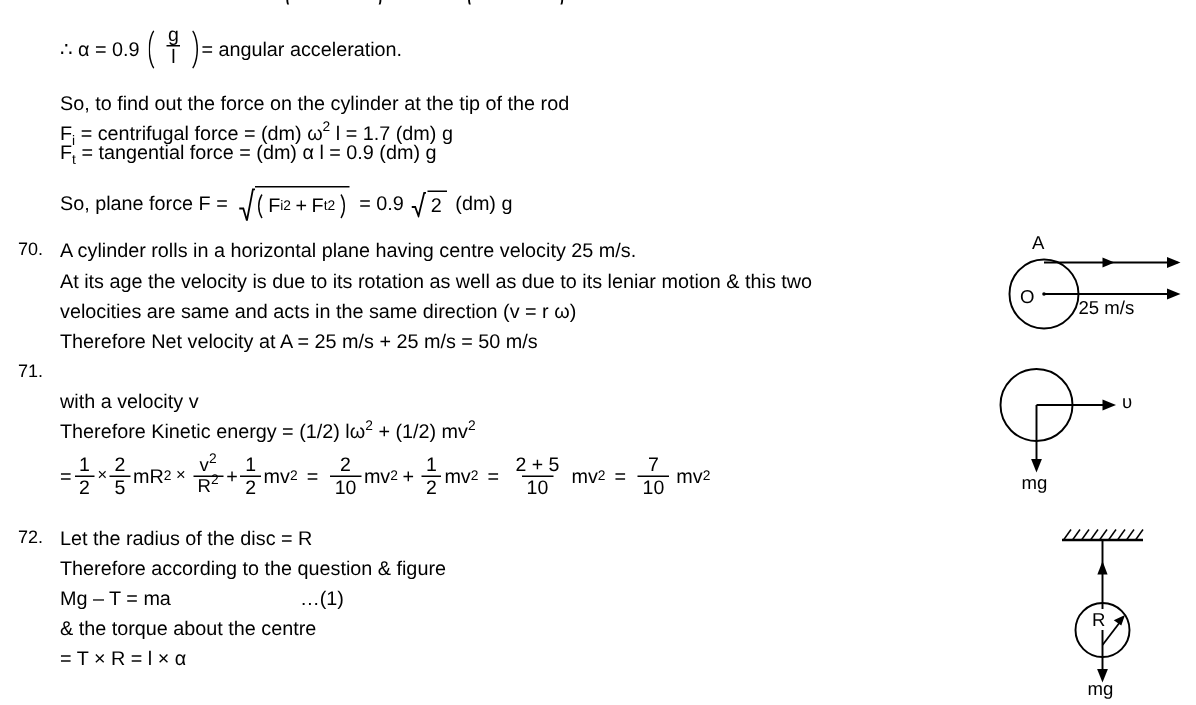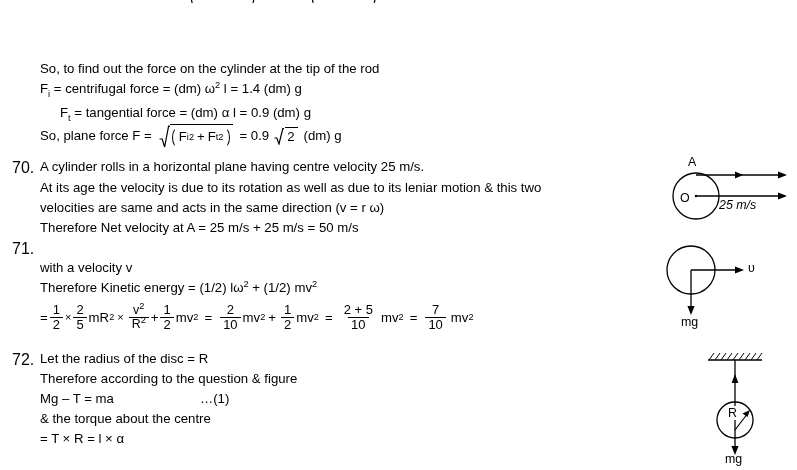--- a/index.html
+++ b/index.html
@@ -26,21 +26,21 @@
   
   .txt {
     position: absolute;
     white-space: nowrap;
     font-size: 13.2px;
     color: #000;
   }
   .num {
     position: absolute;
     white-space: nowrap;
-    font-size: 16px;
+    font-size: 12px;
   }
   .clipped-top {
     position: absolute;
     overflow: hidden;
   }
 
   
   .mrow {
     display: inline-flex;
     align-items: center;
@@ -166,29 +166,43 @@
 </style>
 </head>
 <body>
 
 <div class="page">
 
   <div class="clipped-top" style="left:190px; top:-9px; width:420px; height:12px;">
     <span class="txt" style="left:0; top:0; letter-spacing:26px; font-size:14px;">(  )        (  )</span>
   </div>
 
+  <div class="txt" style="left:40px; top:16px;">
+    <span class="mrow">
+      <span>∴ α = 0.9</span>
+      <span class="bigparen" style="height:34px; margin-left:6px;">
+        <span class="pleft"></span>
+        <span class="frac" style="margin:0 1px;">
+          <span class="nu">g</span>
+          <span class="de">l</span>
+        </span>
+        <span class="pright"></span>
+      </span>
+      <span style="margin-left:2px;">= angular acceleration.</span>
+    </span>
+  </div>
 
   <div class="txt" style="left:40px; top:62px;">So, to find out the force on the cylinder at the tip of the rod</div>
 
   <div class="txt" style="left:40px; top:82px;">
     <span>F</span><sub class="sb">i</sub>
-    <span>= centrifugal force = (dm) ω</span><sup class="ex">2</sup><span> l = 1.4 (dm) g</span>
-  </div>
-
-  <div class="txt" style="left:40px; top:106px;margin-left:20px;">
+    <span>= centrifugal force = (dm) ω</span><sup class="ex">2</sup><span> l = 1.7 (dm) g</span>
+  </div>
+
+  <div class="txt" style="left:40px; top:95px;">
     <span>F</span><sub class="sb">t</sub>
     <span>= tangential force = (dm) α l = 0.9 (dm) g</span>
   </div>
 
   <div class="txt" style="left:40px; top:124px;">
     <span class="mrow">
       <span>So, plane force F =</span>
 
       <span class="sqrt" style="height:24px; margin-left:7px;">
         <span class="radsym">
@@ -337,21 +351,21 @@
       <polygon points="80,17 72,13.6 72,20.4" fill="#000"></polygon>
       <polygon points="124,17 115,13.4 115,20.6" fill="#000"></polygon>
 
       <line x1="33" y1="38" x2="122" y2="38" stroke="#000" stroke-width="1.3"></line>
       <polygon points="124,38 115,34.4 115,41.6" fill="#000"></polygon>
 
       <circle cx="33" cy="38" r="1.2" fill="#000"></circle>
     </svg>
     <span class="figlabel" style="left:25px; top:-2px;">A</span>
     <span class="figlabel" style="left:17px; top:34px;">O</span>
-    <span class="figlabel" style="left:56px; top:41px;font-style:italic;">25 m/s</span>
+    <span class="figlabel" style="left:56px; top:41px;">25 m/s</span>
   </div>
 
   <div class="fig" style="left:658px; top:238px; width:120px; height:100px;">
     <svg width="120" height="100" viewBox="0 0 120 100">
       <circle cx="33" cy="32" r="24" fill="none" stroke="#000" stroke-width="1.3"></circle>
 
       <line x1="33" y1="32" x2="82" y2="32" stroke="#000" stroke-width="1.3"></line>
       <polygon points="86,32 77,28.4 77,35.6" fill="#000"></polygon>
 
       <line x1="33" y1="32" x2="33" y2="72" stroke="#000" stroke-width="1.3"></line>

